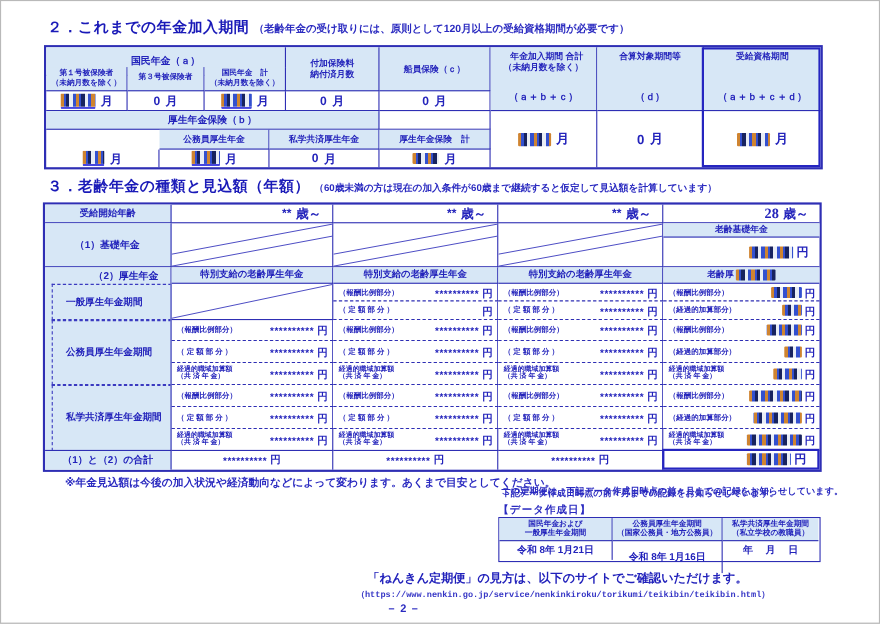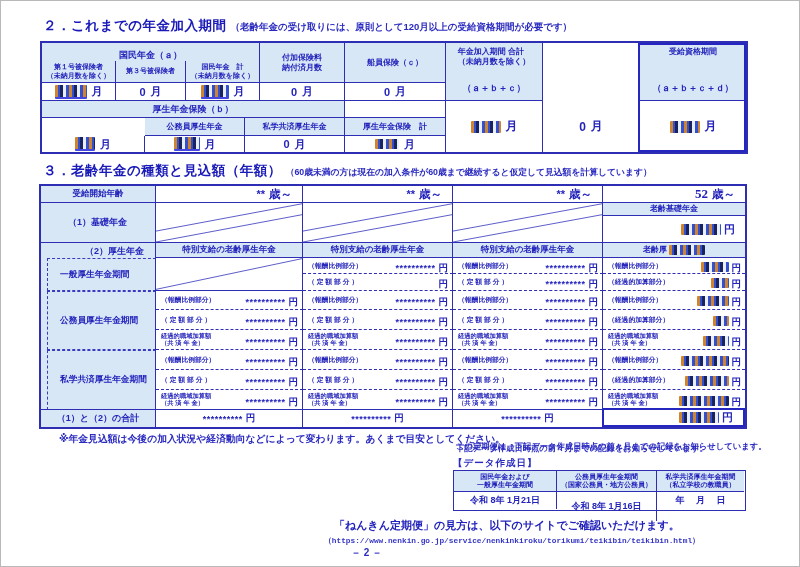--- a/index.html
+++ b/index.html
@@ -35,21 +35,21 @@
   .yen{font-size:9.5px;font-weight:bold;margin-left:3px;}
   .agehdr{display:flex;align-items:center;justify-content:flex-end;padding-right:10px;}
   .ast{font-size:11px;margin-right:4px;}
   .sfx{font-size:11.5px;}
   .n65{font-size:13px;margin-right:4px;font-family:"Liberation Serif","DejaVu Serif",serif;}
   .dbox{position:absolute;border:1px dashed #3a3ac0;border-right:none;display:flex;align-items:center;
         padding-left:12px;font-size:8.7px;font-weight:bold;box-sizing:border-box;}
   .diagsvg{position:absolute;left:0;top:0;width:100%;height:100%;}
   .diagsvg line{stroke:#3434bc;stroke-width:.8;}
   .rh{display:flex;flex-direction:column;justify-content:space-between;align-items:center;
-      text-align:left;padding:4px 0 5px 0;}
+      text-align:right;padding:4px 0 5px 0;}
   .mono{font-family:"Liberation Mono","DejaVu Sans Mono",monospace;}
   .note{position:absolute;font-size:9.8px;font-weight:bold;white-space:nowrap;color:#2a2ac0;}
   .rnote{position:absolute;font-size:8.3px;font-weight:bold;white-space:nowrap;color:#2a2ac0;}
 </style>
 </head>
 <body>
 
 <div class="page">
 
   <div class="h1" style="left:42px;top:15px;">
@@ -115,20 +115,24 @@
         <span class="u">月</span>
       </div>
     <div class="c b bb0 ctr" style="left:303px;top:93px;width:101px;height:16px;">
         <i class="rd" style="width:24px"></i>
         <span class="u">月</span>
       </div>
 
     <div class="c b bg rh" style="left:404px;top:0;width:97px;height:58px;">
       <span class="f8"><span>年金加入期間 合計</span><br><span>（未納月数を除く）</span></span>
       <span class="f9">（ａ＋ｂ＋ｃ）</span>
+    </div>
+    <div class="c b bg rh" style="left:501px;top:0;width:97px;height:58px;">
+      <span class="f8">合算対象期間等</span>
+      <span class="f9">（ｄ）</span>
     </div>
     <div class="c b br0 bg rh" style="left:598px;top:0;width:106px;height:58px;">
       <span class="f8">受給資格期間</span>
       <span class="f9">（ａ＋ｂ＋ｃ＋ｄ）</span>
     </div>
 
     <div class="c b bb0 ctr" style="left:404px;top:58px;width:97px;height:51px;">
         <i class="rd" style="width:30px;height:12px"></i>
         <span class="u" style="font-size:12px">月</span>
       </div>
@@ -313,21 +317,21 @@
           <span>（共 済 年 金）</span>
         </span>
         <span><b class="st">**********</b><span class="yen">円</span></span>
       </div>
     <div class="c b bb0 ctr" style="left:412px;top:224px;width:150px;height:17px;">
         <b class="st">**********</b>
         <span class="yen">円</span>
       </div>
 
     <div class="c b br0 agehdr" style="left:562px;top:0;width:142px;height:17px;">
-        <b class="n65">52</b>
+        <b class="n65">28</b>
         <b class="sfx">歳～</b>
       </div>
     <div class="c b br0 bg ctr f8" style="left:562px;top:17px;width:142px;height:13px;">老齢基礎年金</div>
     <div class="c b br0 prr" style="left:562px;top:30px;width:142px;height:27px;">
         <i class="rd" style="width:40px;height:11px"></i>
         <span class="yen" style="font-size:11px">円</span>
       </div>
     <div class="c b br0 bg ctr f8" style="left:562px;top:57px;width:142px;height:15px;">
         <span>老齢厚</span>
         <i class="rd" style="width:36px;margin-left:2px"></i>

